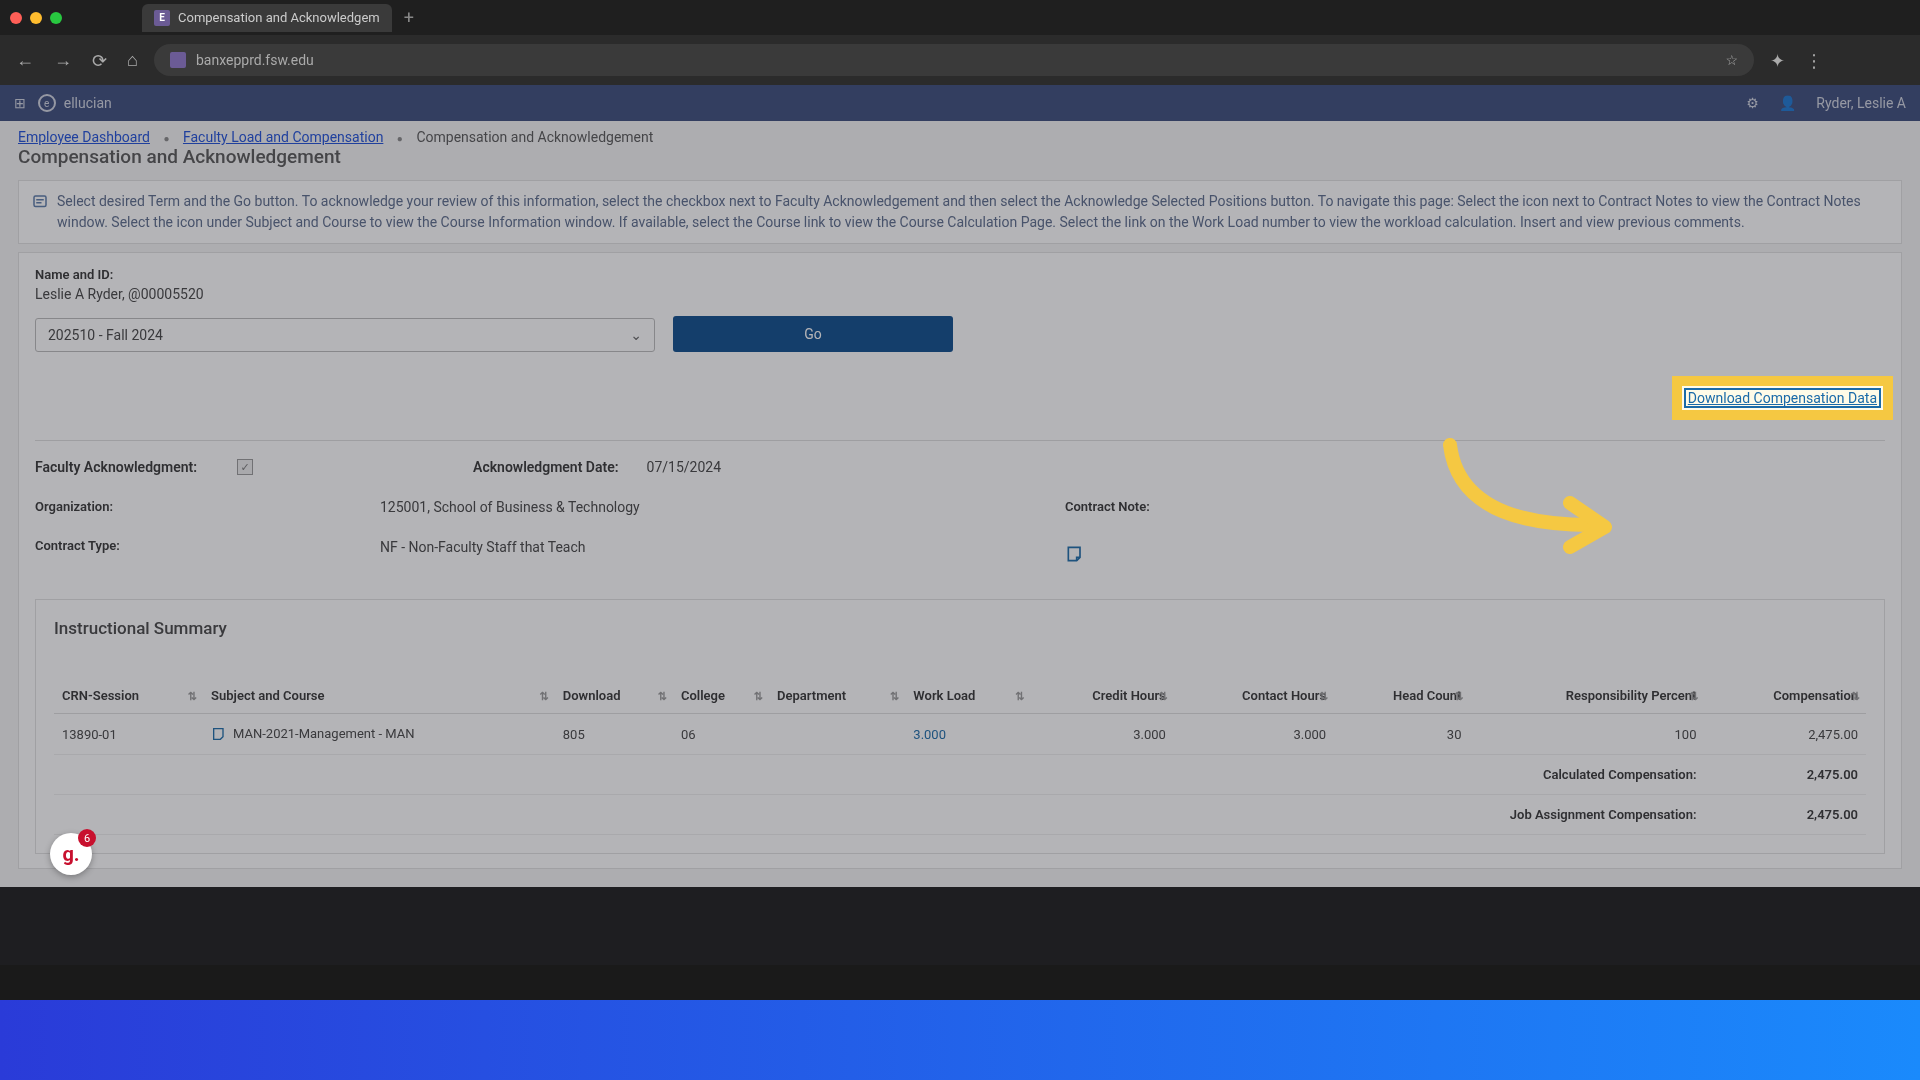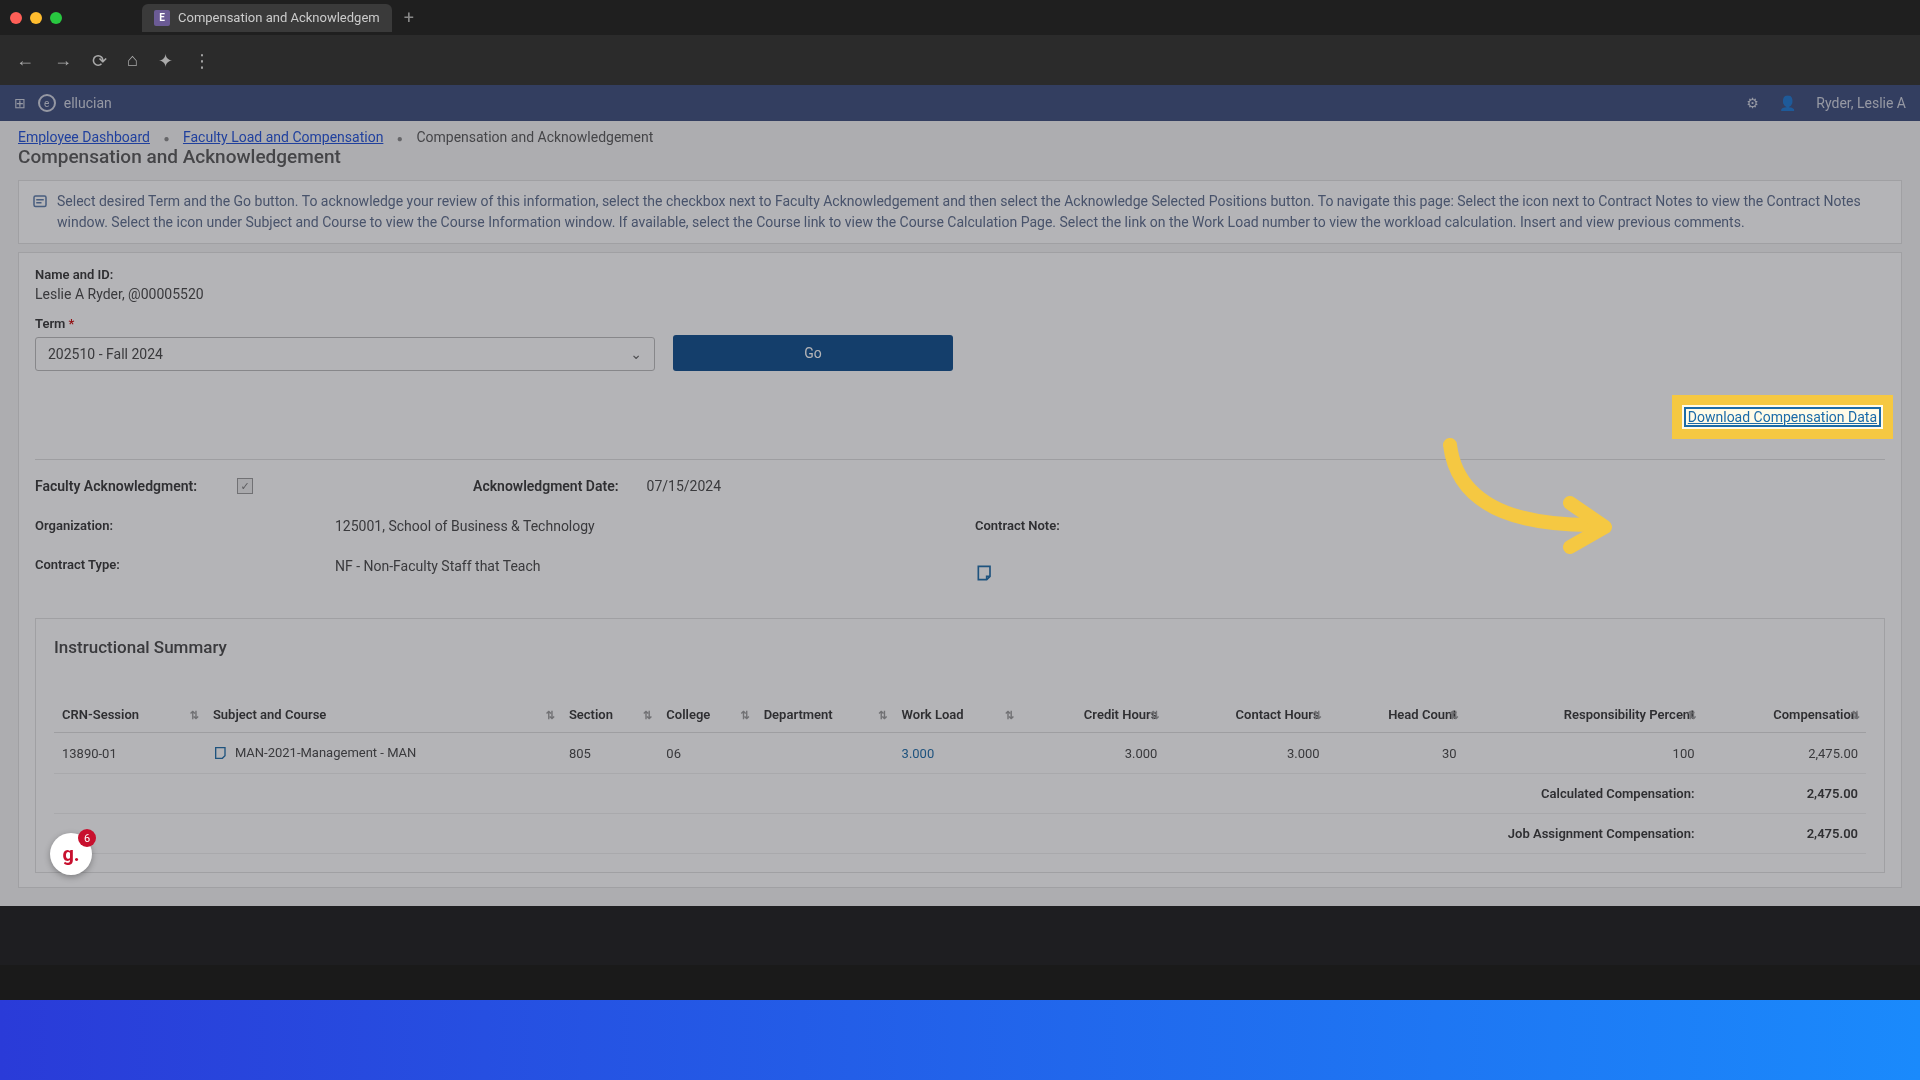--- a/index.html
+++ b/index.html
@@ -66,21 +66,21 @@
 
 .section-title { font-size: 18px; font-weight: 500; color: #444; margin-bottom: 18px; }
 .ack-block { display: flex; gap: 220px; margin-bottom: 24px; align-items: center; }
 .ack-left { flex: 0 0 600px; }
 .ack-mid { display: flex; align-items: center; gap: 40px; }
 .ack-right-group { display: flex; gap: 28px; align-items: center; }
 .ack-label { font-size: 14px; font-weight: 600; color: #333; }
 .ack-checkbox { width: 16px; height: 16px; border: 1px solid #999; background: #eee; display: inline-flex; align-items: center; justify-content: center; color: #777; font-size: 11px; }
 .ack-date { font-size: 14px; color: #444; }
 
-.detail-cols { display: flex; gap: 40px; margin-bottom: 20px; }
+.detail-cols { display: flex; gap: 85px; margin-bottom: 20px; }
 .detail-col-labels { width: 260px; }
 .detail-col-values { width: 500px; }
 .detail-label { font-size: 13px; font-weight: 600; color: #333; margin-bottom: 24px; }
 .detail-val { font-size: 14px; color: #444; margin-bottom: 24px; }
 .contract-note-area { margin-left: 100px; }
 .note-icon { width: 20px; height: 20px; color: #1a6aa8; cursor: pointer; margin-top: 6px; }
 
 
 .table-card { background: #fff; border: 1px solid #e0e0e0; margin-top: 18px; padding: 18px; }
 .table-title { font-size: 17px; font-weight: 500; color: #444; margin-bottom: 40px; }
@@ -124,20 +124,25 @@
       <span class="tab-favicon">E</span>
       <span>Compensation and Acknowledgem</span>
     </div>
     <span class="new-tab">+</span>
   </div>
   <div class="nav-bar">
     <span class="nav-icon">←</span>
     <span class="nav-icon">→</span>
     <span class="nav-icon">⟳</span>
     <span class="nav-icon">⌂</span>
+    <div class="url-bar">
+      <span class="url-favicon"></span>
+      <span>banxepprd.fsw.edu</span>
+      <span class="url-star">☆</span>
+    </div>
     <span class="ext-icon">✦</span>
     <span class="ext-icon">⋮</span>
   </div>
 </div>
 
 <div class="content-wrap">
 
 <div class="app-header">
   <span>⊞</span>
   <div class="app-logo">
@@ -170,21 +175,20 @@
           <rect x="7" y="8" width="10" height="2"></rect>
           <rect x="7" y="12" width="7" height="2"></rect>
         </svg>
     <span>Select desired Term and the Go button. To acknowledge your review of this information, select the checkbox next to Faculty Acknowledgement and then select the Acknowledge Selected Positions button. To navigate this page: Select the icon next to Contract Notes to view the Contract Notes window. Select the icon under Subject and Course to view the Course Information window. If available, select the Course link to view the Course Calculation Page. Select the link on the Work Load number to view the workload calculation. Insert and view previous comments.</span>
   </div>
 
   <div class="card">
     <span class="field-label">Name and ID:</span>
     <div class="field-value">Leslie A Ryder, @00005520</div>
 
-    <span class="field-label"><span>Term</span> <span class="req">*</span></span>
     <div class="term-row">
       <div class="term-select">
         <span>202510 - Fall 2024</span>
         <span class="chev-down">⌄</span>
       </div>
       <button class="go-btn">Go</button>
     </div>
 
     <div class="download-row">
       <a class="download-link">Download Compensation Data</a>
@@ -221,21 +225,21 @@
       </div>
     </div>
 
     <div class="table-card">
       <div class="table-title">Instructional Summary</div>
       <table>
         <thead>
           <tr>
             <td><span>CRN-Session</span><span class="sort-icon">⇅</span></td>
             <td><span>Subject and Course</span><span class="sort-icon">⇅</span></td>
-            <td><span>Section</span><span class="sort-icon">⇅</span></td>
+            <td><span>Download</span><span class="sort-icon">⇅</span></td>
             <td><span>College</span><span class="sort-icon">⇅</span></td>
             <td><span>Department</span><span class="sort-icon">⇅</span></td>
             <td><span>Work Load</span><span class="sort-icon">⇅</span></td>
             <td class="num-cell"><span>Credit Hours</span><span class="sort-icon">⇅</span></td>
             <td class="num-cell"><span>Contact Hours</span><span class="sort-icon">⇅</span></td>
             <td class="num-cell"><span>Head Count</span><span class="sort-icon">⇅</span></td>
             <td class="num-cell"><span>Responsibility Percent</span><span class="sort-icon">⇅</span></td>
             <td class="num-cell"><span>Compensation</span><span class="sort-icon">⇅</span></td>
           </tr>
         </thead>

